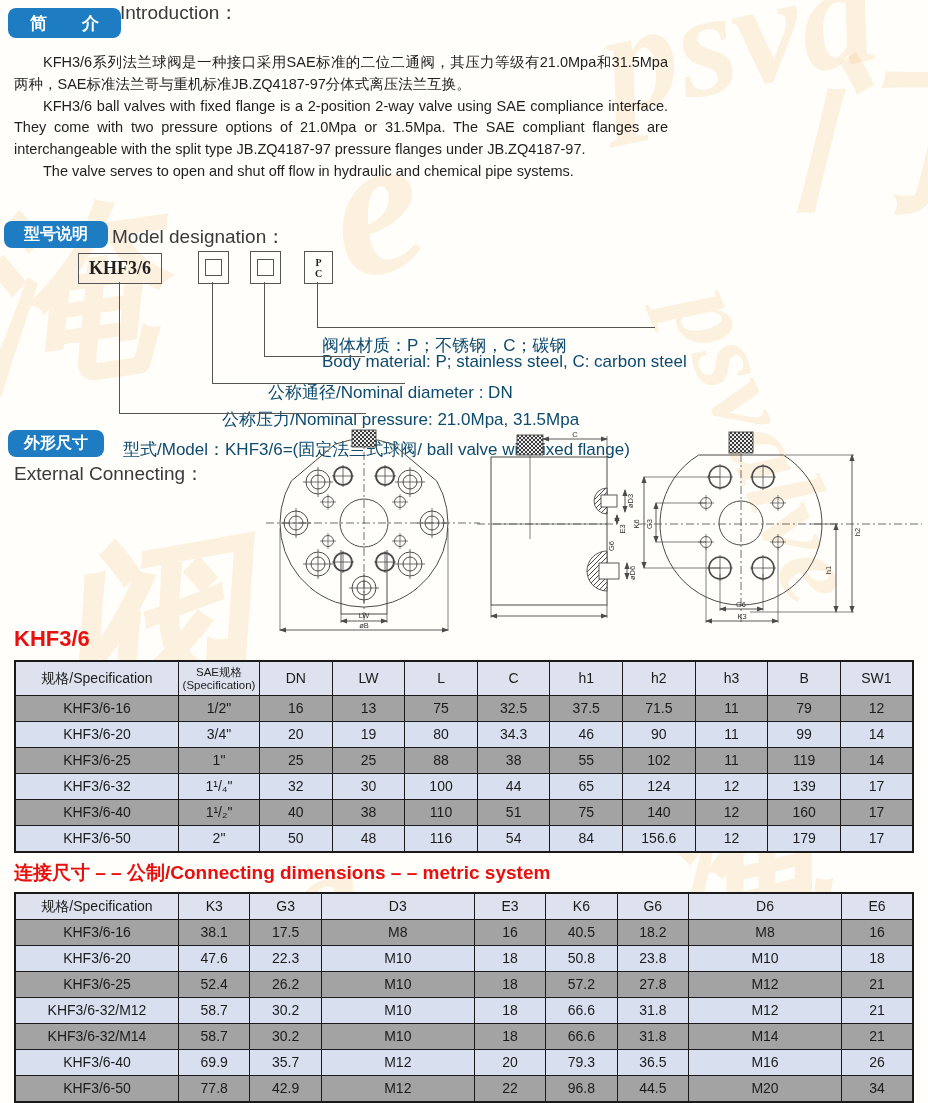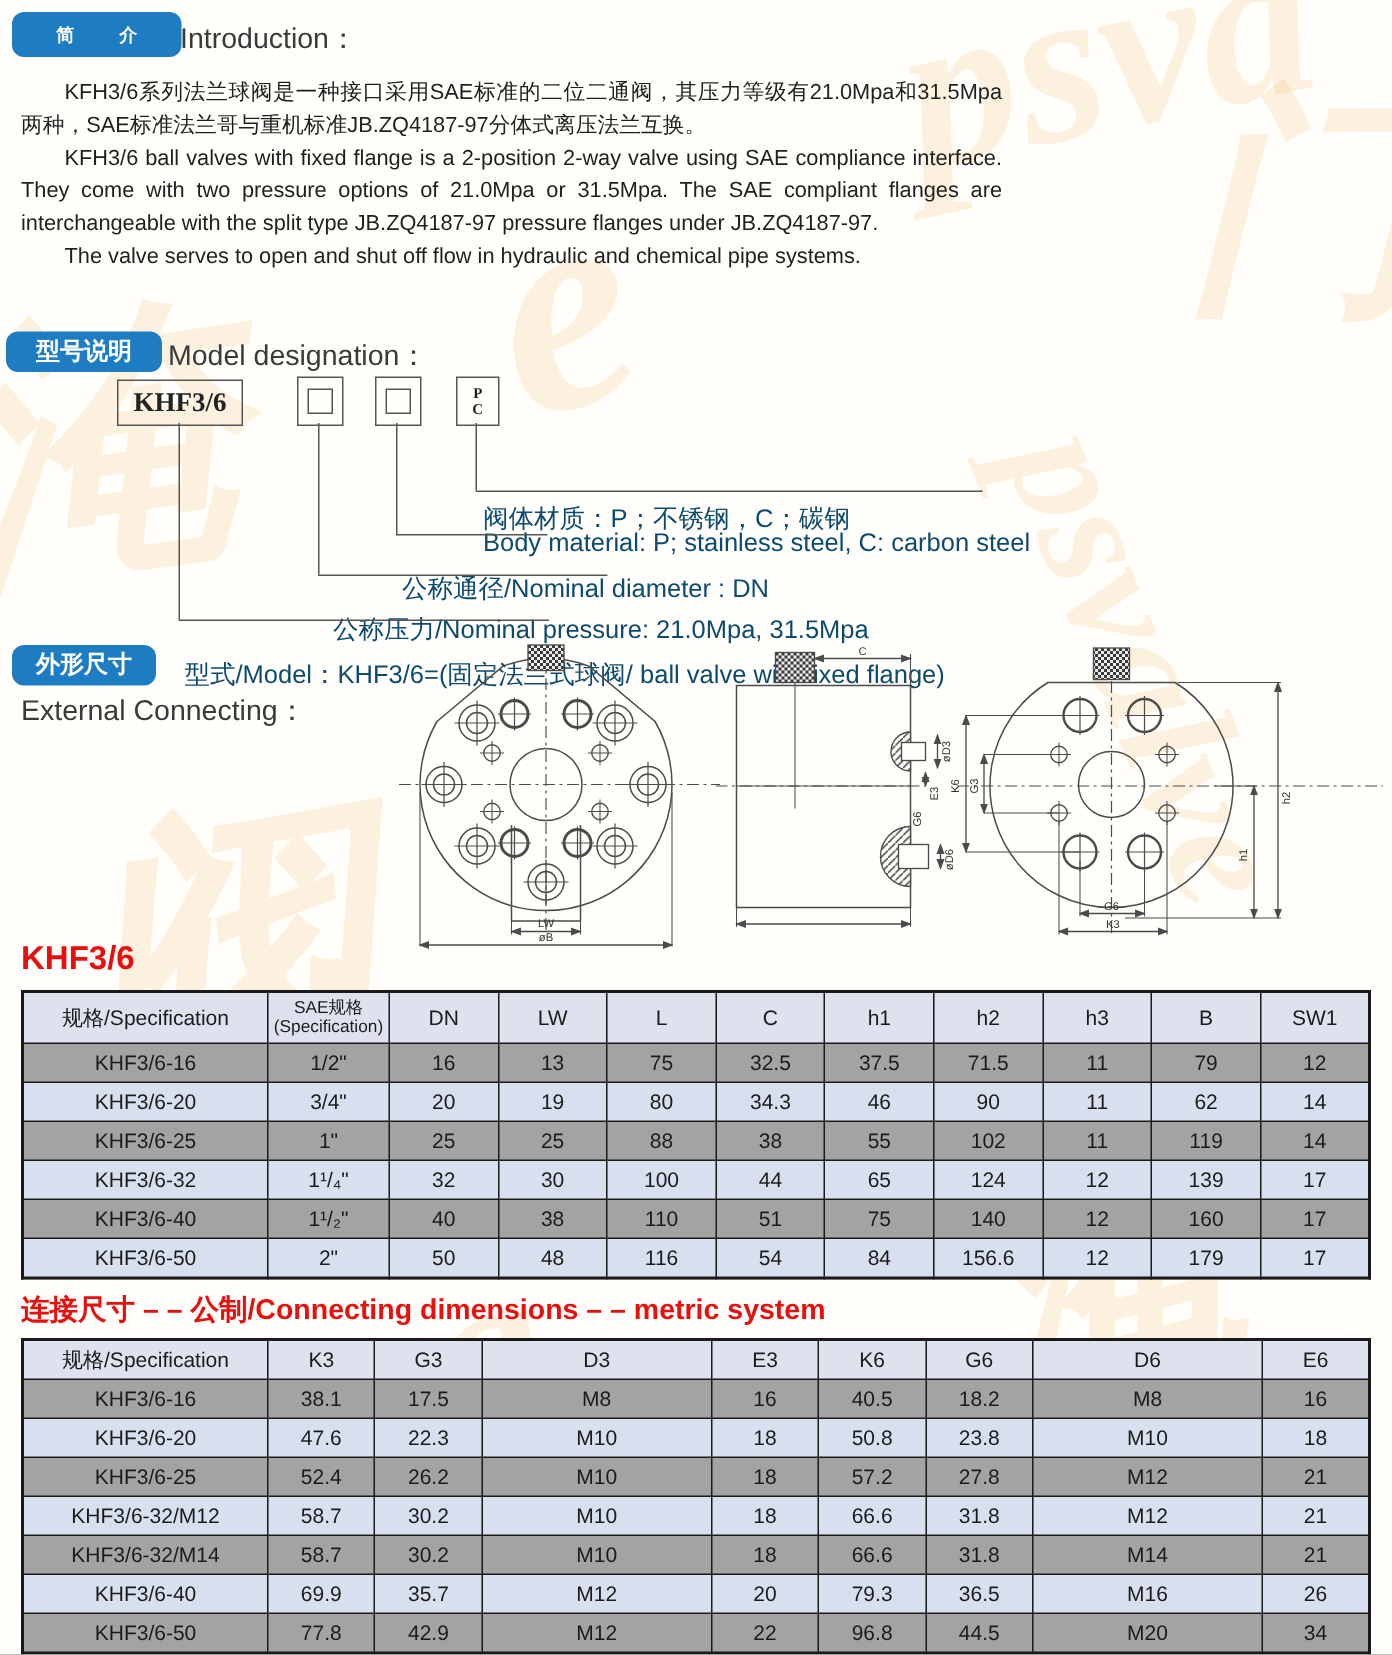--- a/index.html
+++ b/index.html
@@ -78,22 +78,22 @@
         <circle r="11" stroke-width="1.6"></circle>
           <path d="M-13,0 H13 M0,-13 V13" stroke-width="0.8"></path>
       </g>
       <g id="hsmall" stroke="#4b4b4b" fill="none" stroke-width="0.9">
         <circle r="5.5"></circle>
           <path d="M-8,0 H8 M0,-8 V8" stroke-width="0.7"></path>
       </g>
     </defs>
   </svg>
 
-  <div class="abs badge" style="left:8px;top:8px;width:104px;height:30px;letter-spacing:9px;padding-left:9px;font-size:12px;">简　介</div>
-  <div class="abs sect-title" style="left:120px;top:13px;">Introduction：</div>
+  <div class="abs badge" style="left:8px;top:8px;width:104px;height:30px;letter-spacing:9px;padding-left:9px;font-size:17px;">简　介</div>
+  <div class="abs sect-title" style="left:120px;top:0;">Introduction：</div>
   <div class="abs paras" style="left:14px;top:52px;">
     <p>KFH3/6系列法兰球阀是一种接口采用SAE标准的二位二通阀，其压力等级有21.0Mpa和31.5Mpa两种，SAE标准法兰哥与重机标准JB.ZQ4187-97分体式离压法兰互换。</p>
     <p>KFH3/6 ball valves with fixed flange is a 2-position 2-way valve using SAE compliance interface. They come with two pressure options of 21.0Mpa or 31.5Mpa. The SAE compliant flanges are interchangeable with the split type JB.ZQ4187-97 pressure flanges under JB.ZQ4187-97.</p>
     <p>The valve serves to open and shut off flow in hydraulic and chemical pipe systems.</p>
   </div>
 
   <div class="abs badge" style="left:4px;top:221px;width:104px;height:27px;">型号说明</div>
   <div class="abs sect-title" style="left:112px;top:224px;">Model designation：</div>
 
   <div class="abs" style="left:0;top:246px;width:680px;height:175px;">
@@ -250,21 +250,21 @@
         <tr>
           <td>KHF3/6-20</td>
           <td>3/4"</td>
           <td>20</td>
           <td>19</td>
           <td>80</td>
           <td>34.3</td>
           <td>46</td>
           <td>90</td>
           <td>11</td>
-          <td>62</td>
+          <td>99</td>
           <td>14</td>
         </tr>
         <tr>
           <td>KHF3/6-25</td>
           <td>1"</td>
           <td>25</td>
           <td>25</td>
           <td>88</td>
           <td>38</td>
           <td>55</td>

